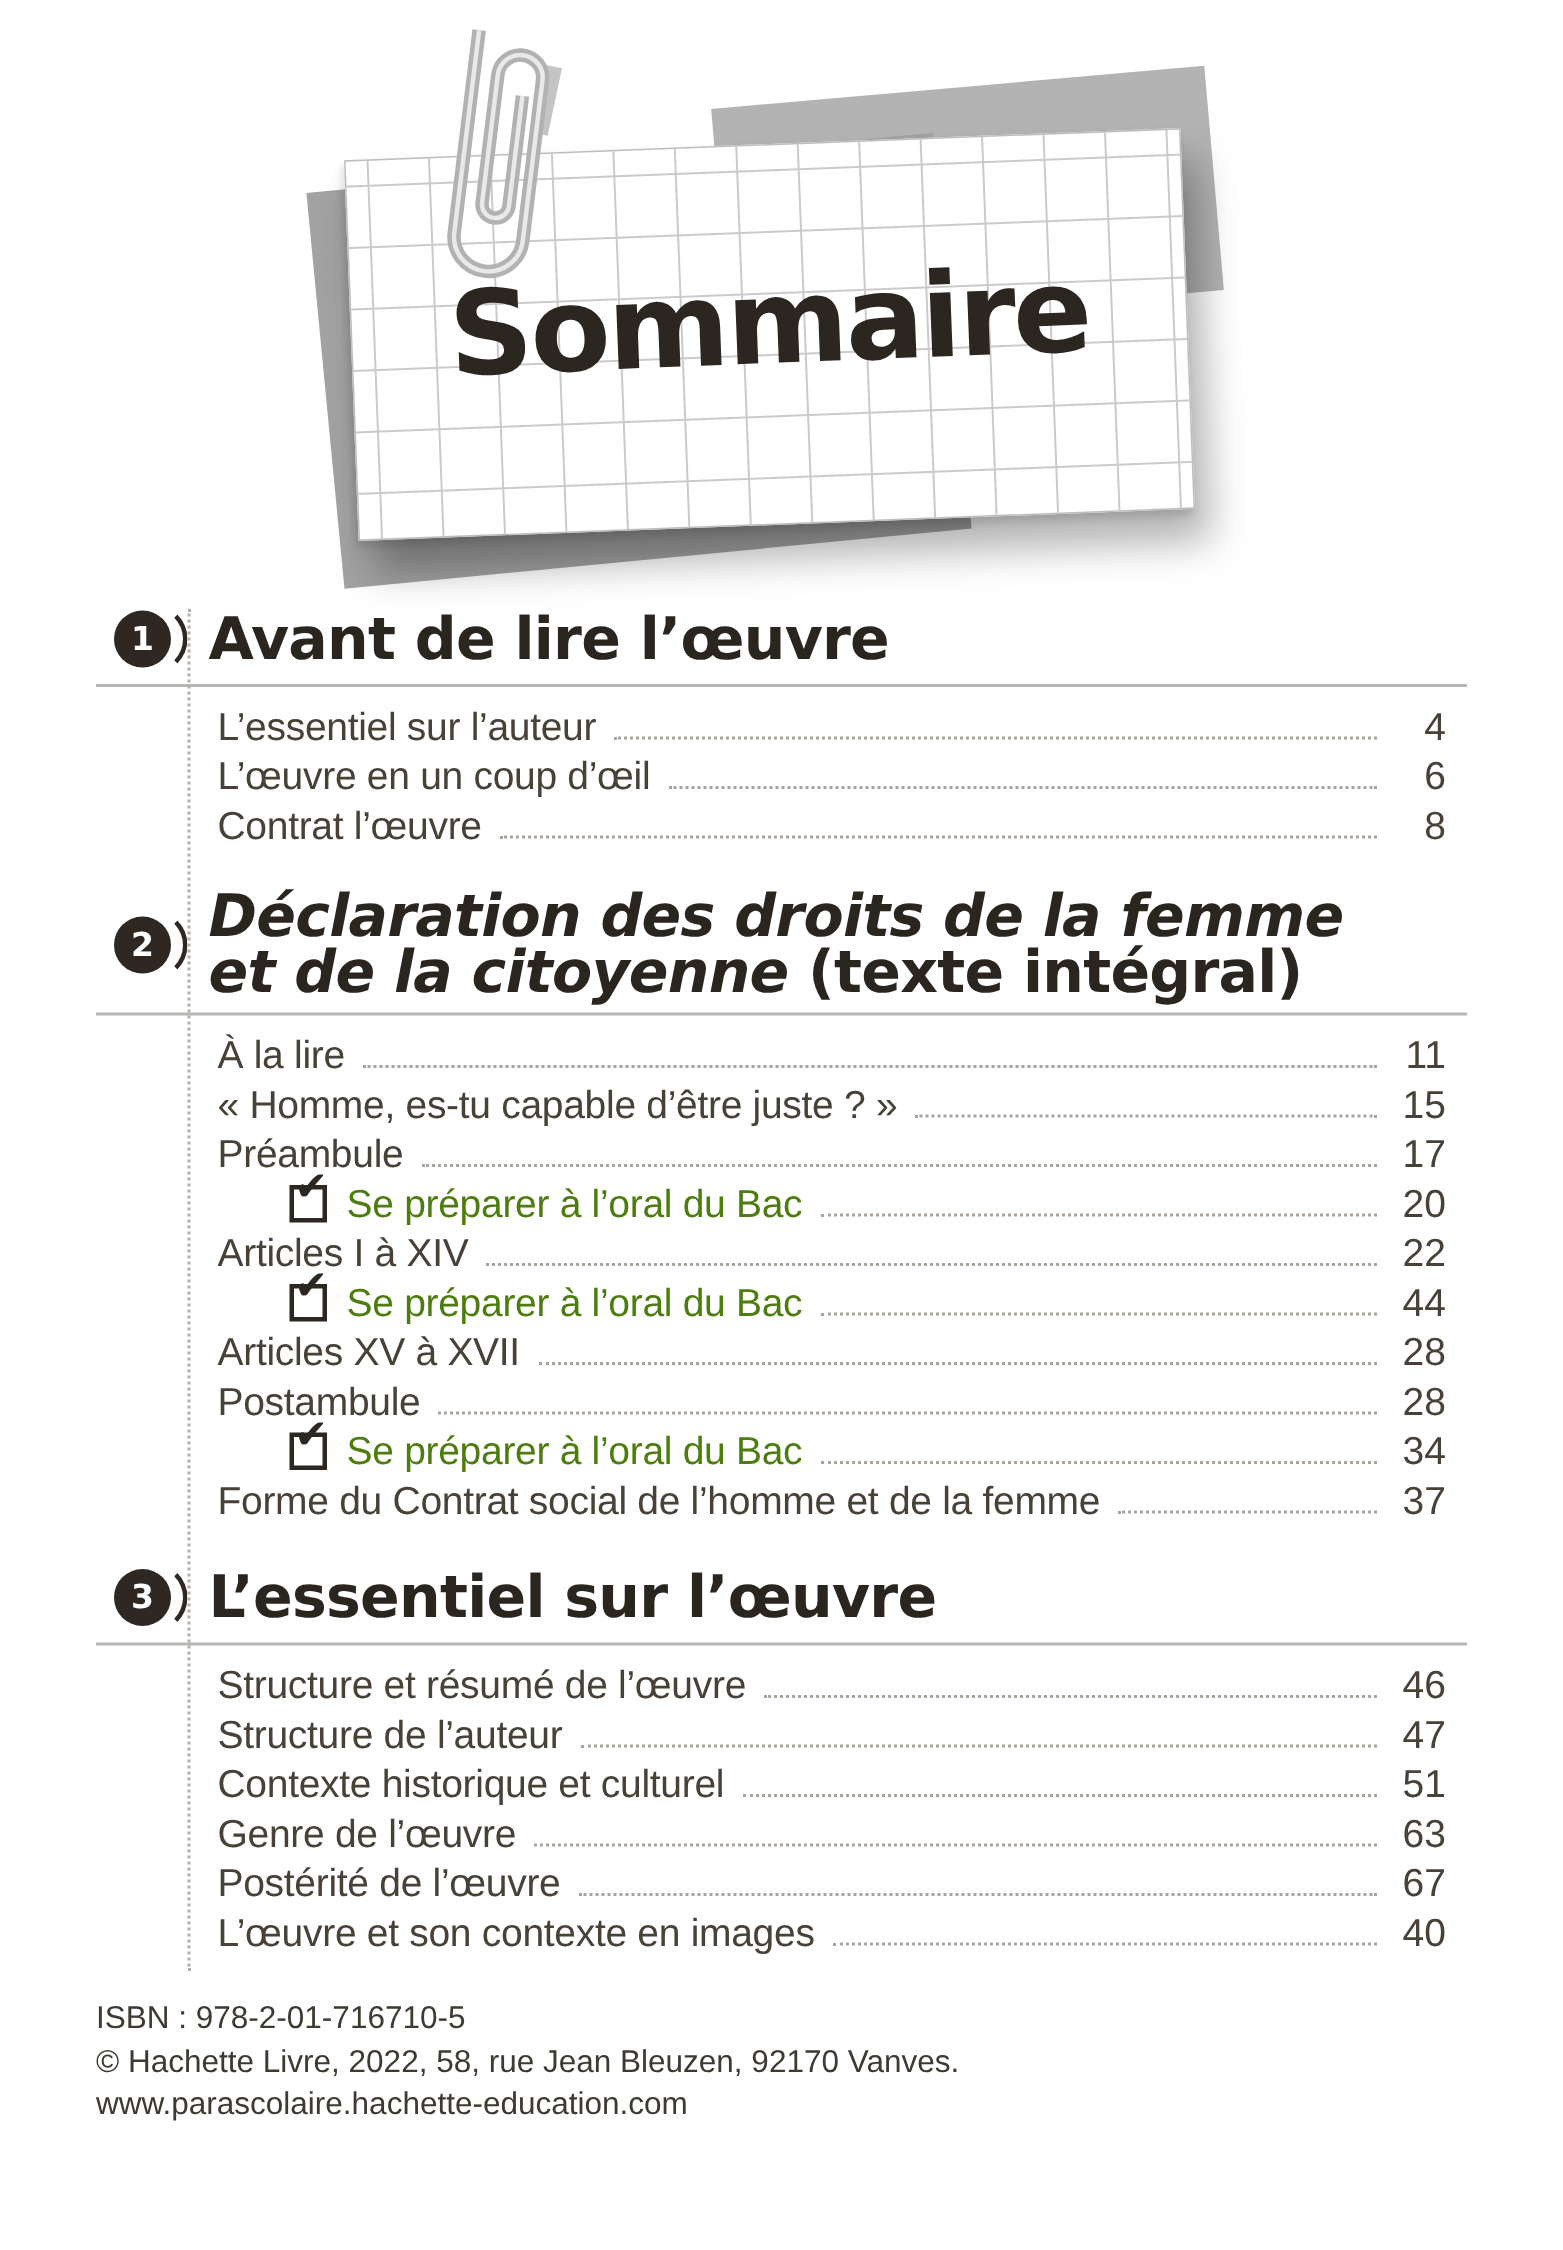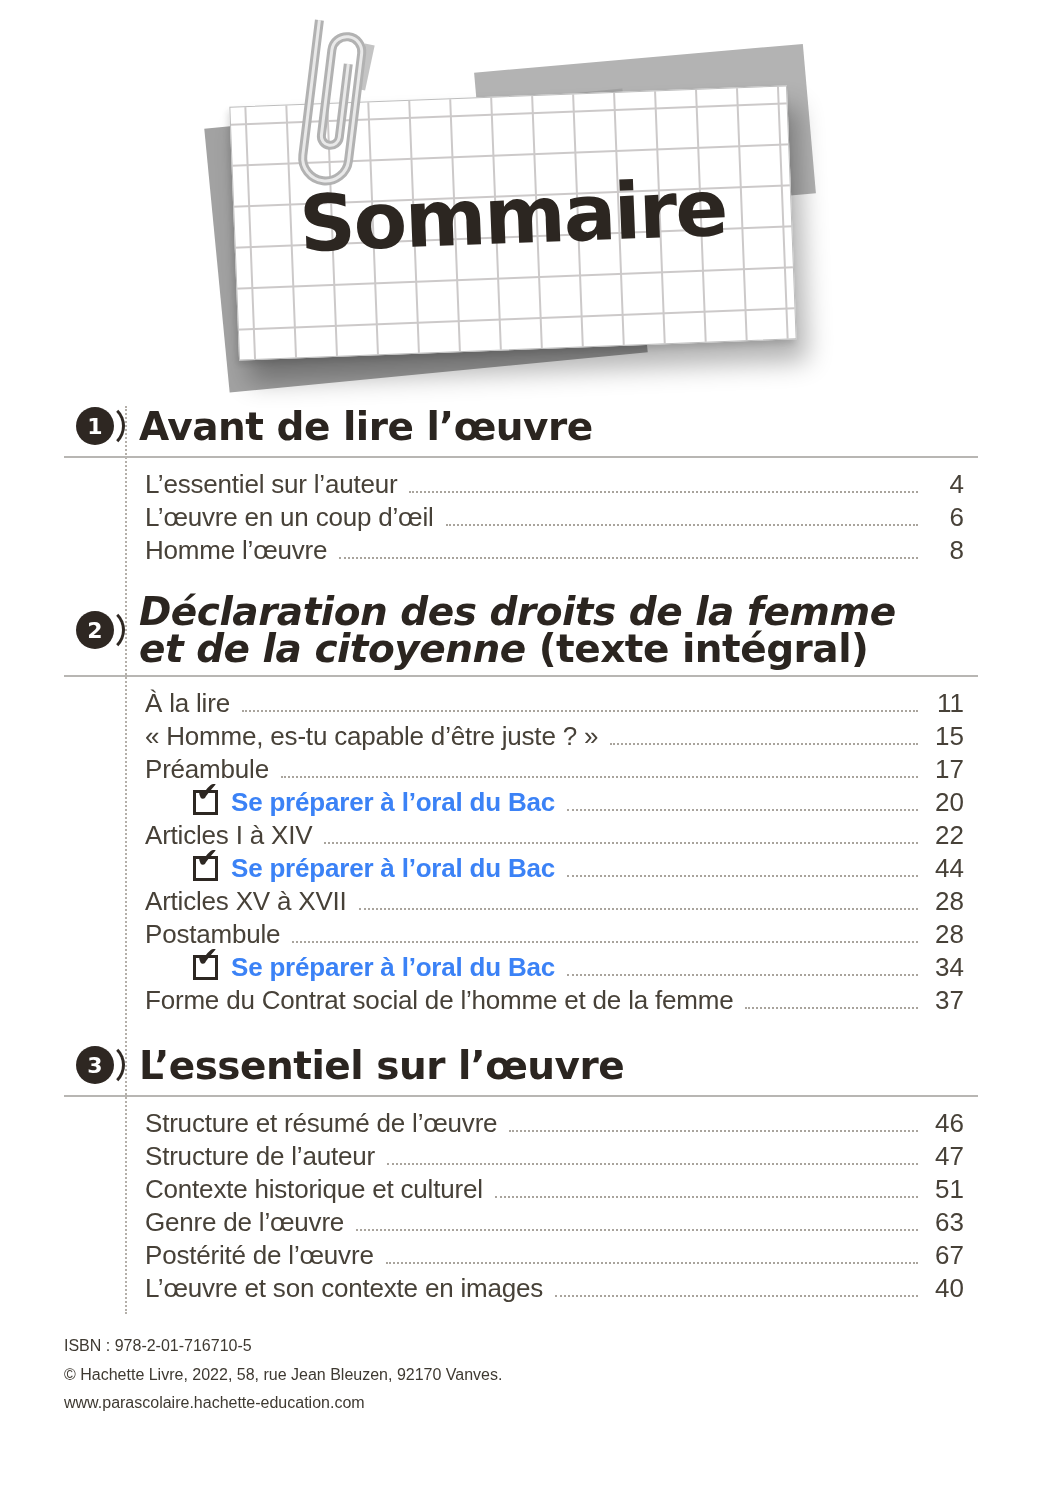--- a/index.html
+++ b/index.html
@@ -40,28 +40,28 @@
   .sec-title.ital{font-style:italic;}
   .sec-title .roman{font-style:normal;}
   .rule{border-top:2.5px solid #b8b6b3;margin-top:8px;}
   .entries{padding:9px 14px 0 81px;}
   .entry{display:flex;align-items:flex-end;height:33px;font-size:26px;color:#474138;}
   .lbl{white-space:nowrap;letter-spacing:-0.2px;}
   .lbl.it{}
   .leader{flex:1;min-width:20px;border-bottom:2.6px dotted #a9a49d;margin:0 6px 7px 12px;}
   .pg{width:40px;text-align:right;flex:none;}
   .entry.sub{padding-left:48px;}
-  .entry.sub .lbl{font-weight:bold;color:#3b82f6;}
+  .entry.sub .lbl{font-weight:normal;color:#4d7c0f;}
   .cb{width:19px;height:19px;flex:none;border:3px solid #2d2722;position:relative;
         align-self:center;margin-right:13px;top:1px;}
   .tick{position:absolute;left:0px;top:-15px;font-size:27px;font-weight:bold;color:#2d2722;
         font-family:"DejaVu Sans",sans-serif;line-height:1;}
 
   
-  .footer{position:absolute;left:64px;top:1332px;width:900px;font-size:16px;
+  .footer{position:absolute;left:64px;top:1332px;width:900px;font-size:21px;
         line-height:28.5px;color:#3e3931;}
   .footer .f-italic{font-style:italic;}
 </style>
 </head>
 <body>
 
 <div class="page">
 
   <div class="hero">
     <div class="sheet sheet-tr"></div>
@@ -90,21 +90,21 @@
           <span class="lbl">L’essentiel sur l’auteur</span>
           <span class="leader"></span>
           <span class="pg">4</span>
         </div>
         <div class="entry">
           <span class="lbl">L’œuvre en un coup d’œil</span>
           <span class="leader"></span>
           <span class="pg">6</span>
         </div>
         <div class="entry">
-          <span class="lbl">Homme l’œuvre</span>
+          <span class="lbl">Contrat l’œuvre</span>
           <span class="leader"></span>
           <span class="pg">8</span>
         </div>
       </div>
     </div>
 
     <div class="sec">
       <div class="sec-head">
         <span class="badge">2</span>
         <h2 class="sec-title ital">

